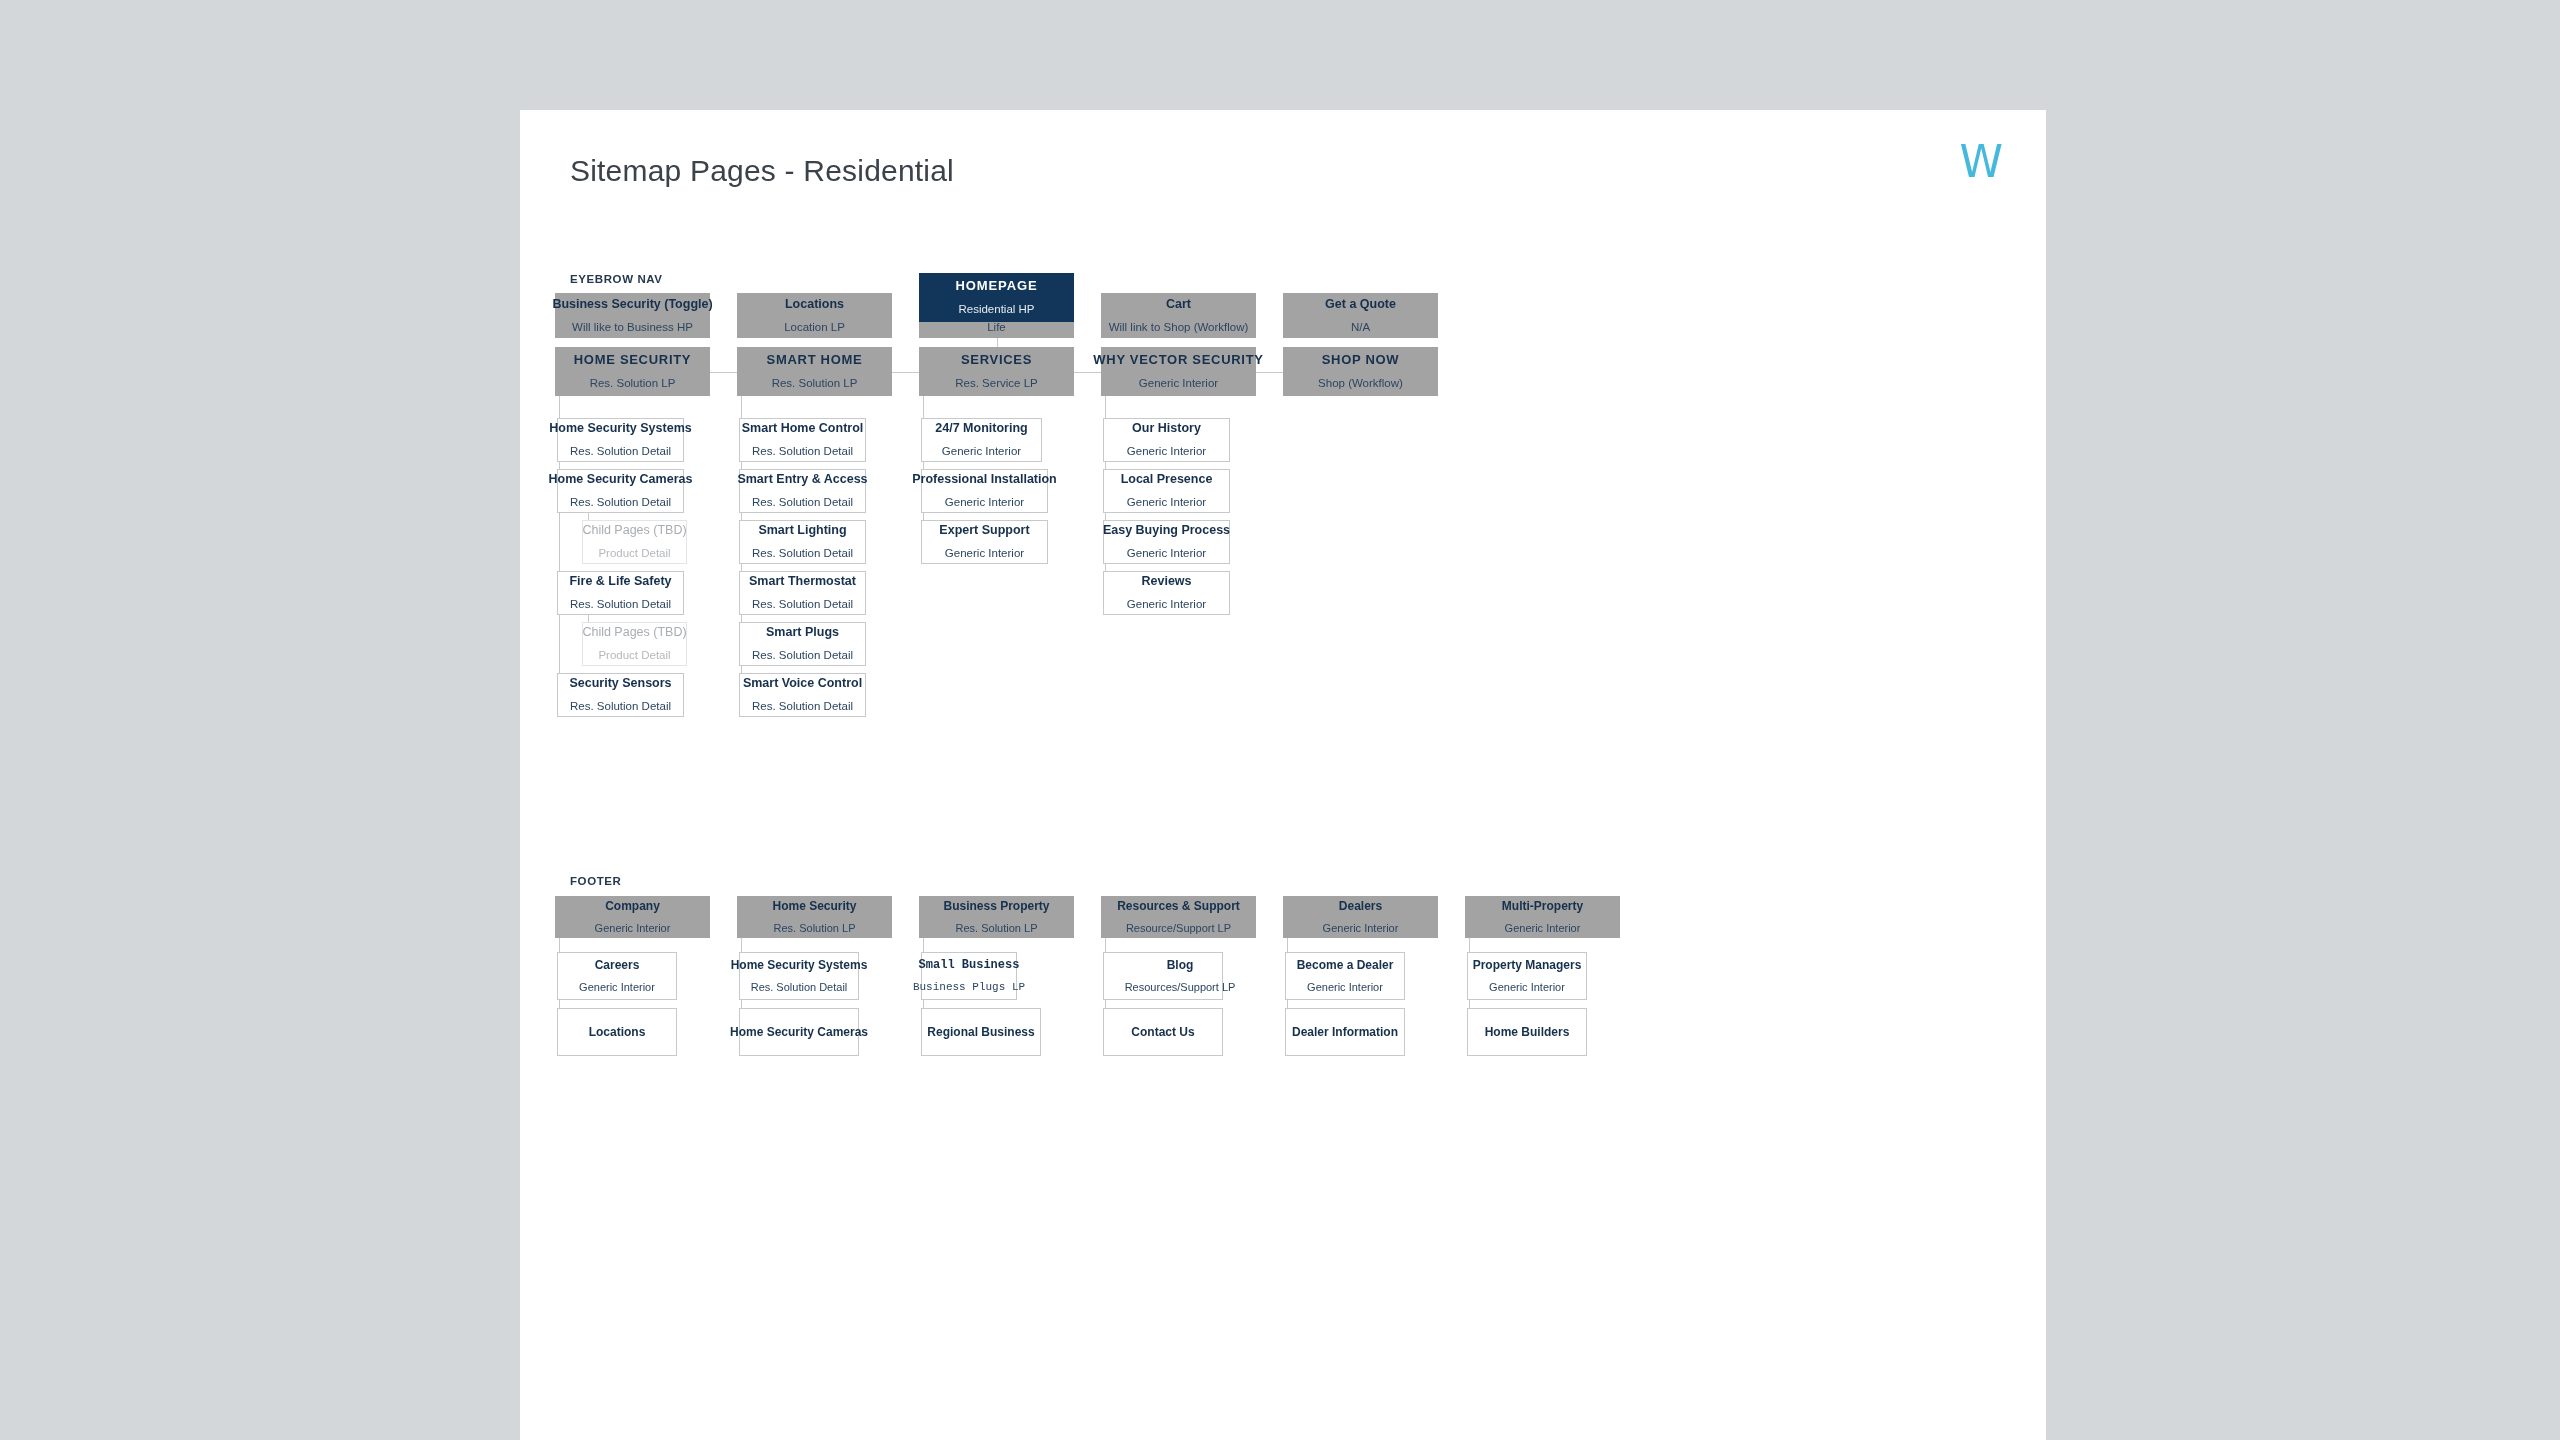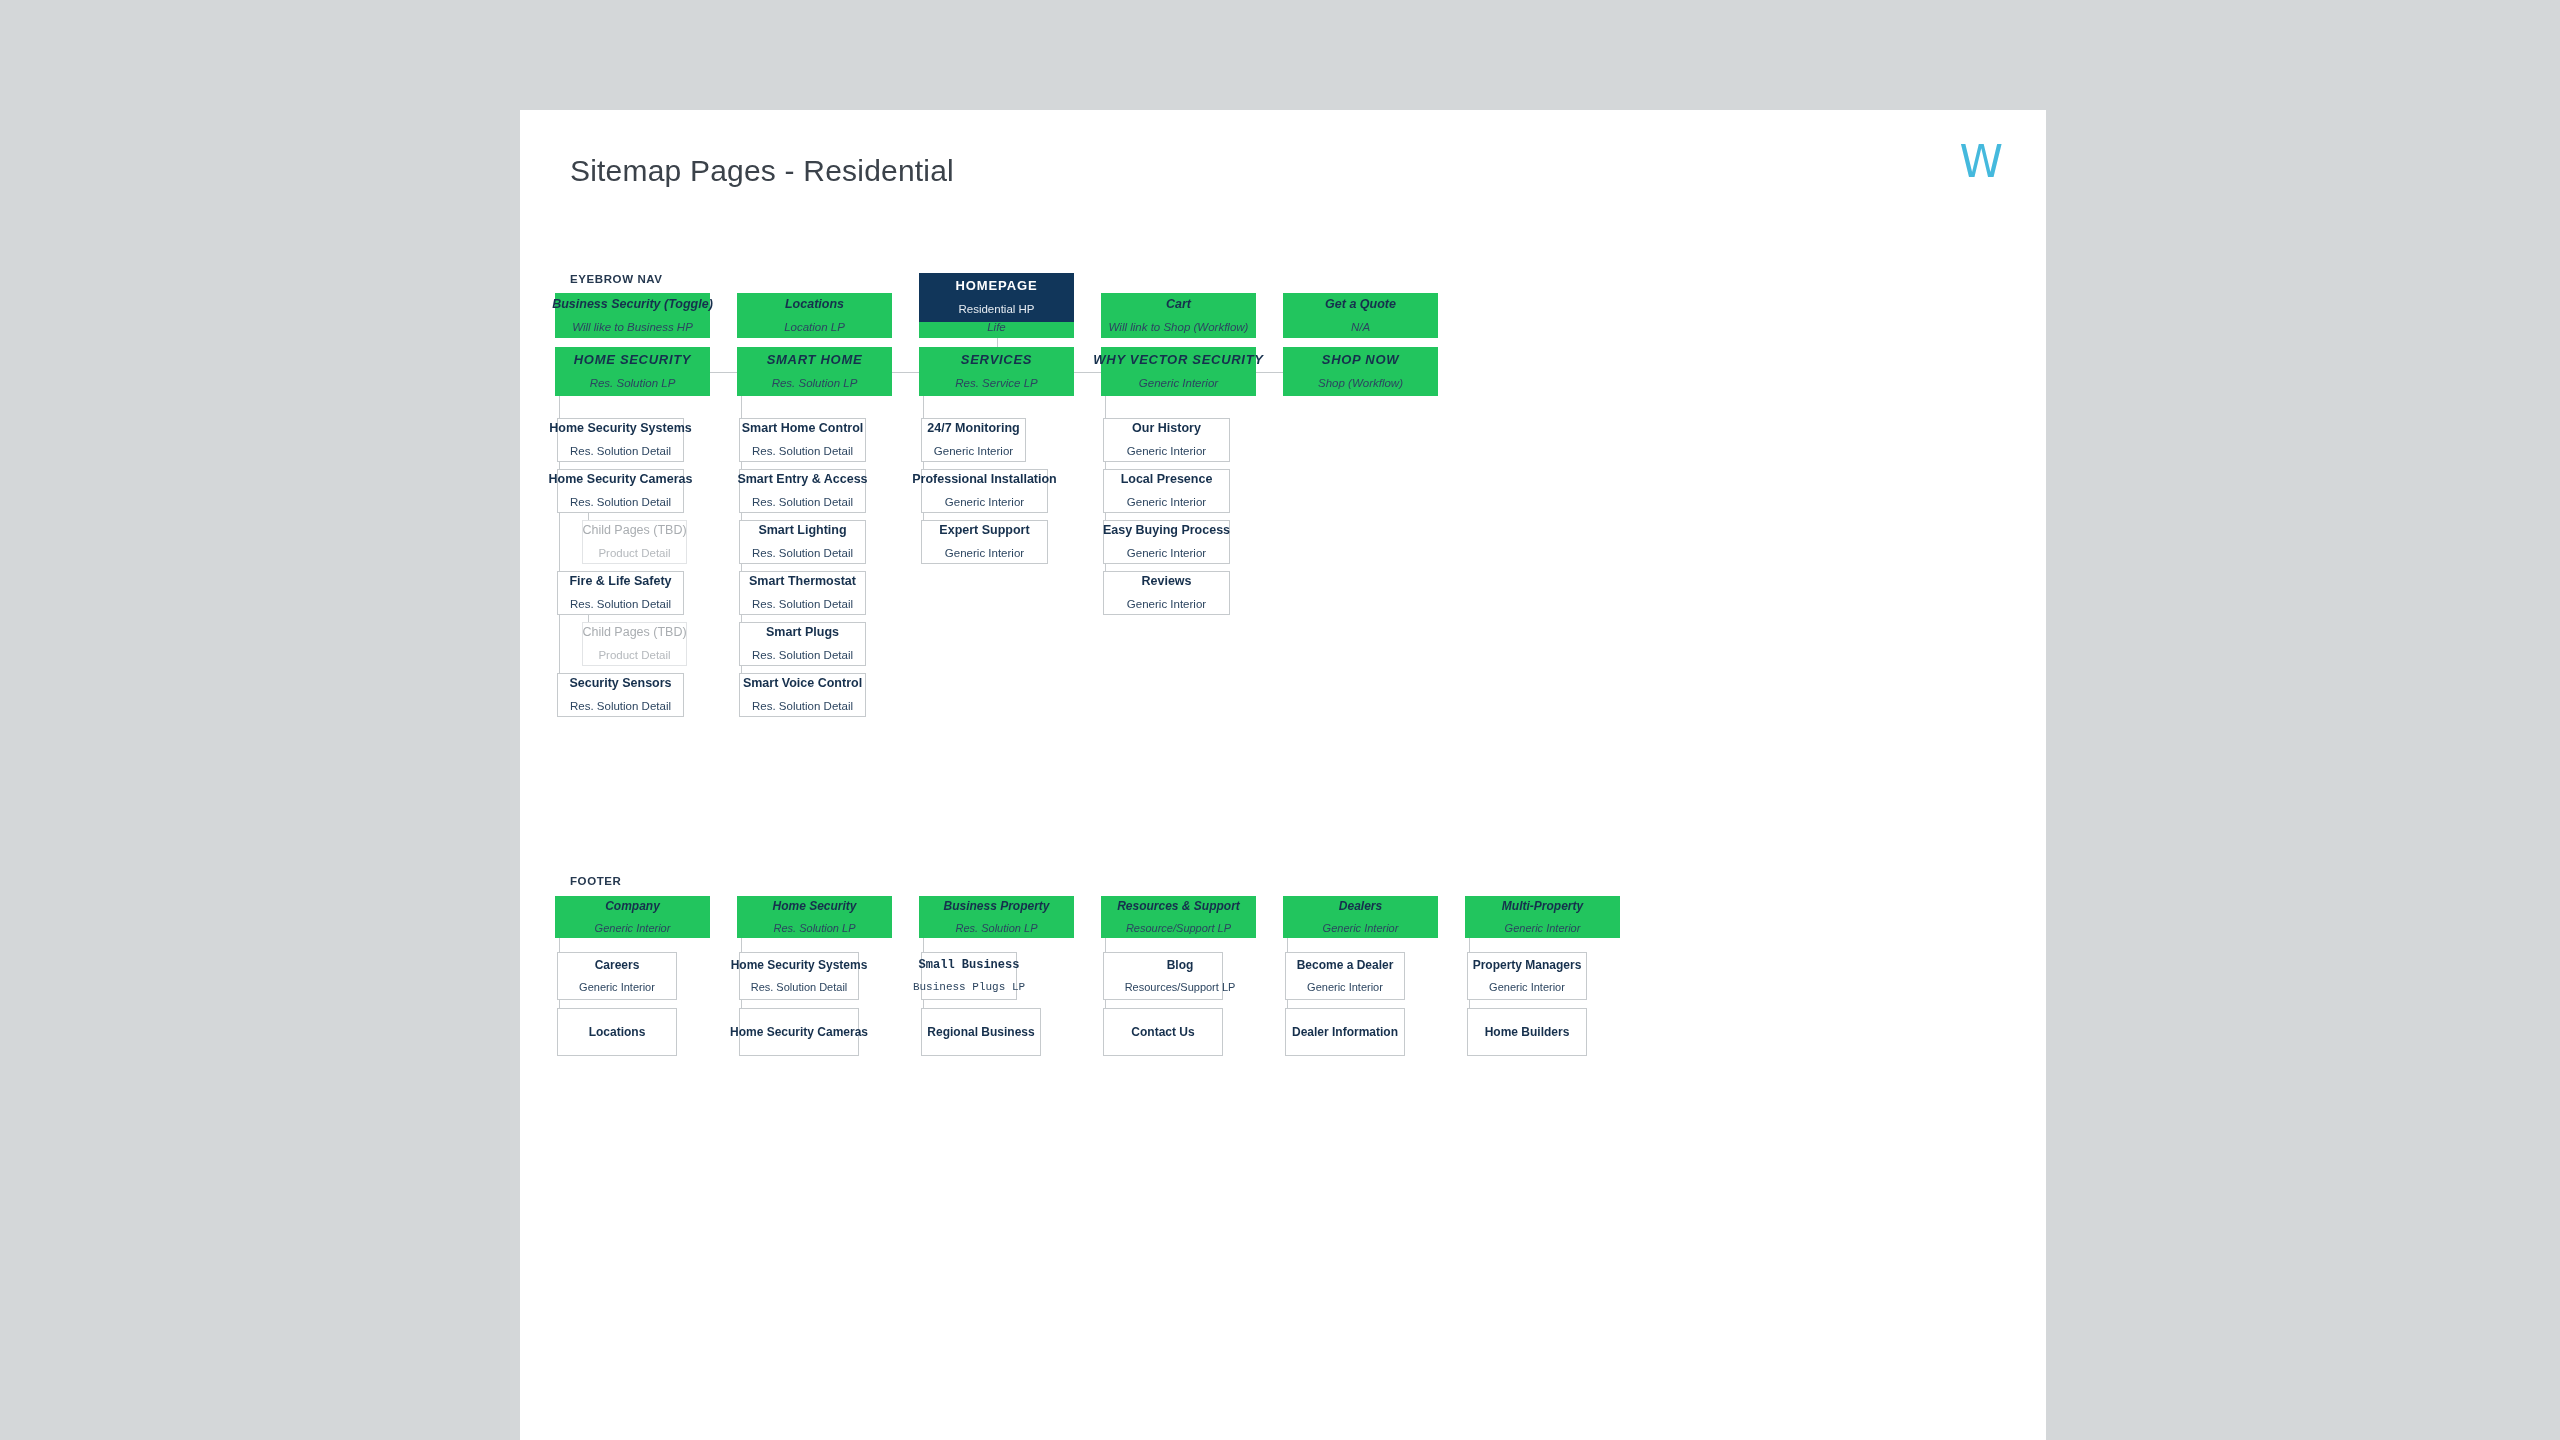--- a/index.html
+++ b/index.html
@@ -70,23 +70,22 @@
   .node .s {
     font-size: 11.5px;
     font-weight: 400;
     color: #2c4560;
     line-height: 1.35;
     margin-top: 7px;
     white-space: nowrap;
   }
   
   .node.grey {
-    background: #22c55e;
+    background: #a3a3a3;
     border: none;
-    font-style: italic;
   }
   
   .node.outline {
     background: #ffffff;
     border: 1px solid #c6cacd;
   }
   
   .node.tbd {
     background: #ffffff;
     border: 1px solid #e2e4e6;
@@ -237,21 +236,21 @@
         <div class="s">Res. Solution Detail</div>
       </div>
       <div class="node outline" style="left: 219px; top: 512px; width: 127px; height: 44px;">
         <div class="t">Smart Plugs</div>
         <div class="s">Res. Solution Detail</div>
       </div>
       <div class="node outline" style="left: 219px; top: 563px; width: 127px; height: 44px;">
         <div class="t">Smart Voice Control</div>
         <div class="s">Res. Solution Detail</div>
       </div>
-      <div class="node outline" style="left: 401px; top: 308px; width: 105px; height: 44px; align-items: center;">
+      <div class="node outline" style="left: 401px; top: 308px; width: 121px; height: 44px; align-items: center;">
         <div class="t">24/7 Monitoring</div>
         <div class="s">Generic Interior</div>
       </div>
       <div class="node outline" style="left: 401px; top: 359px; width: 127px; height: 44px;">
         <div class="t">Professional Installation</div>
         <div class="s">Generic Interior</div>
       </div>
       <div class="node outline" style="left: 401px; top: 410px; width: 127px; height: 44px;">
         <div class="t">Expert Support</div>
         <div class="s">Generic Interior</div>

